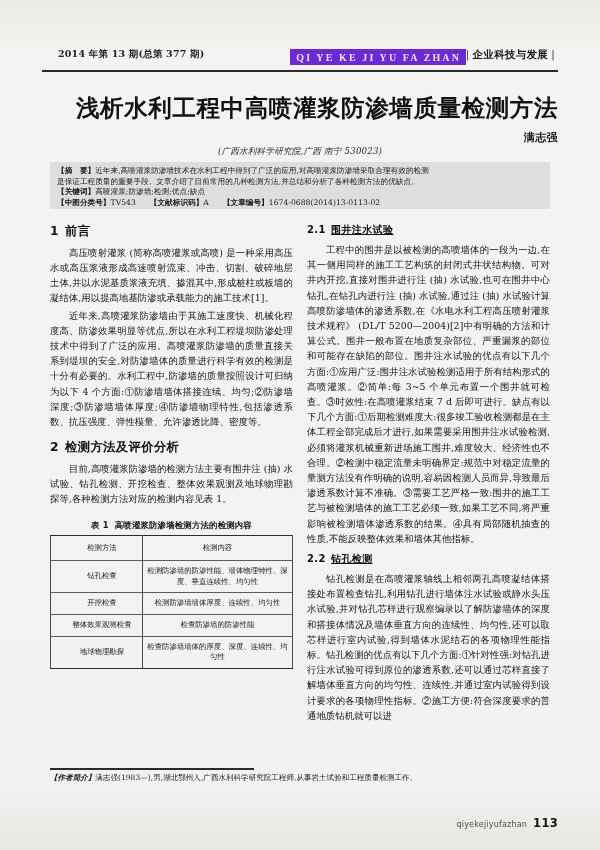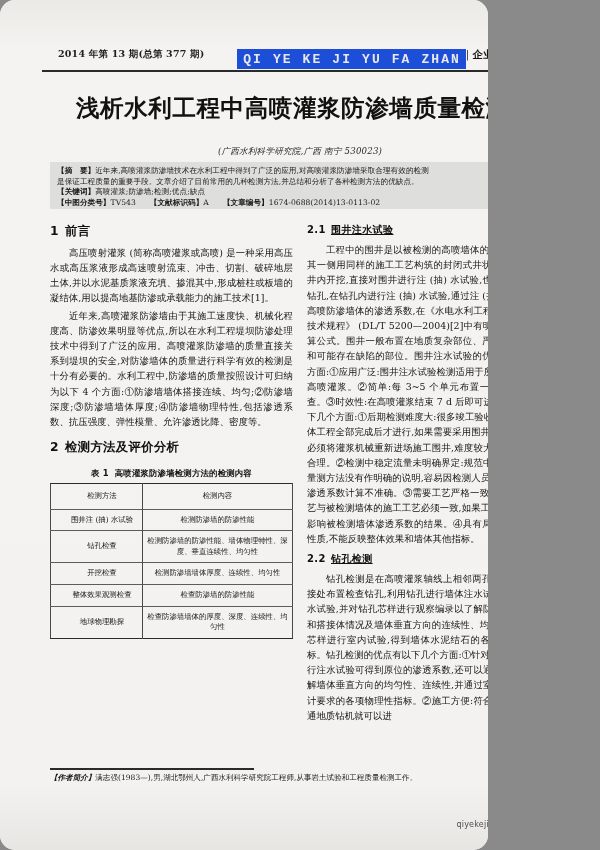--- a/index.html
+++ b/index.html
@@ -5,26 +5,25 @@
   html, body {
     margin: 0;
     padding: 0;
     background: #8a8a8a;
   }
   body {
     font-family: "DejaVu Sans", "Liberation Sans", sans-serif;
   }
   #page {
     position: relative;
-    width: 488px;
+    width: 600px;
     height: 850px;
     background: #f2f1ef;
     overflow: hidden;
     box-sizing: border-box;
-    border-radius: 15px;
   }
   
   #paper {
     position: absolute;
     left: 0; top: 0;
     width: 600px; height: 850px;
     background:
       linear-gradient(180deg, #eceae6 0%, #f4f3f1 6%, #f3f2f0 92%, #e8e6e3 100%);
   }
   #content {
@@ -51,28 +50,28 @@
     font-size: 9.5px;
     font-weight: 700;
     color: #201e1e;
     letter-spacing: 0.2px;
     white-space: nowrap;
   }
   .runhead-badge {
     position: absolute;
     right: 92px;
     top: 1px;
-    background: #1d4ed8;
+    background: #6d28d9;
     color: #e9e8e6;
-    font-size: 13px;
+    font-size: 10px;
     letter-spacing: 2.1px;
     font-weight: 700;
     padding: 2.5px 5px 2.5px 6px;
     white-space: nowrap;
-    font-family: Liberation Mono, monospace;
+    font-family: Liberation Serif, serif;
   }
   .runhead-right {
     position: absolute;
     right: 0;
     top: 0;
     font-size: 10.5px;
     font-weight: 700;
     color: #171515;
     white-space: nowrap;
     letter-spacing: 0.3px;
@@ -310,36 +309,33 @@
 
       <h2 class="sec"><span class="num">1</span><span>前言</span></h2>
 
       <p class="body">高压喷射灌浆 (简称高喷灌浆或高喷) 是一种采用高压水或高压浆液形成高速喷射流束、冲击、切割、破碎地层土体,并以水泥基质浆液充填、掺混其中,形成桩柱或板墙的凝结体,用以提高地基防渗或承载能力的施工技术[1]。</p>
       <p class="body">近年来,高喷灌浆防渗墙由于其施工速度快、机械化程度高、防渗效果明显等优点,所以在水利工程堤坝防渗处理技术中得到了广泛的应用。高喷灌浆防渗墙的质量直接关系到堤坝的安全,对防渗墙体的质量进行科学有效的检测是十分有必要的。水利工程中,防渗墙的质量按照设计可归纳为以下 4 个方面:①防渗墙墙体搭接连续、均匀;②防渗墙深度;③防渗墙墙体厚度;④防渗墙物理特性,包括渗透系数、抗压强度、弹性模量、允许渗透比降、密度等。</p>
 
       <div class="sec-gap"></div>
 
       <h2 class="sec"><span class="num">2</span><span>检测方法及评价分析</span></h2>
 
+      <p class="body">目前,高喷灌浆防渗墙的检测方法主要有围井注 (抽) 水试验、钻孔检测、开挖检查、整体效果观测及地球物理勘探等,各种检测方法对应的检测内容见表 1。</p>
 
       <div class="tbl-caption"><span class="lbl">表 1</span><span>高喷灌浆防渗墙检测方法的检测内容</span></div>
 
       <table class="t1">
         <thead>
           <tr>
             <th class="c-method">检测方法</th>
             <th>检测内容</th>
           </tr>
         </thead>
         <tbody>
           <tr>
-            <td class="c-method">围井注 (抽) 水试验</td>
-            <td>检测防渗墙的防渗性能</td>
-          </tr>
-          <tr>
             <td class="c-method">钻孔检查</td>
             <td>检测防渗墙的防渗性能、墙体物理特性、深度、垂直连续性、均匀性</td>
           </tr>
           <tr>
             <td class="c-method">开挖检查</td>
             <td>检测防渗墙墙体厚度、连续性、均匀性</td>
           </tr>
           <tr>
             <td class="c-method">整体效果观测检查</td>
             <td>检查防渗墙的防渗性能</td>

